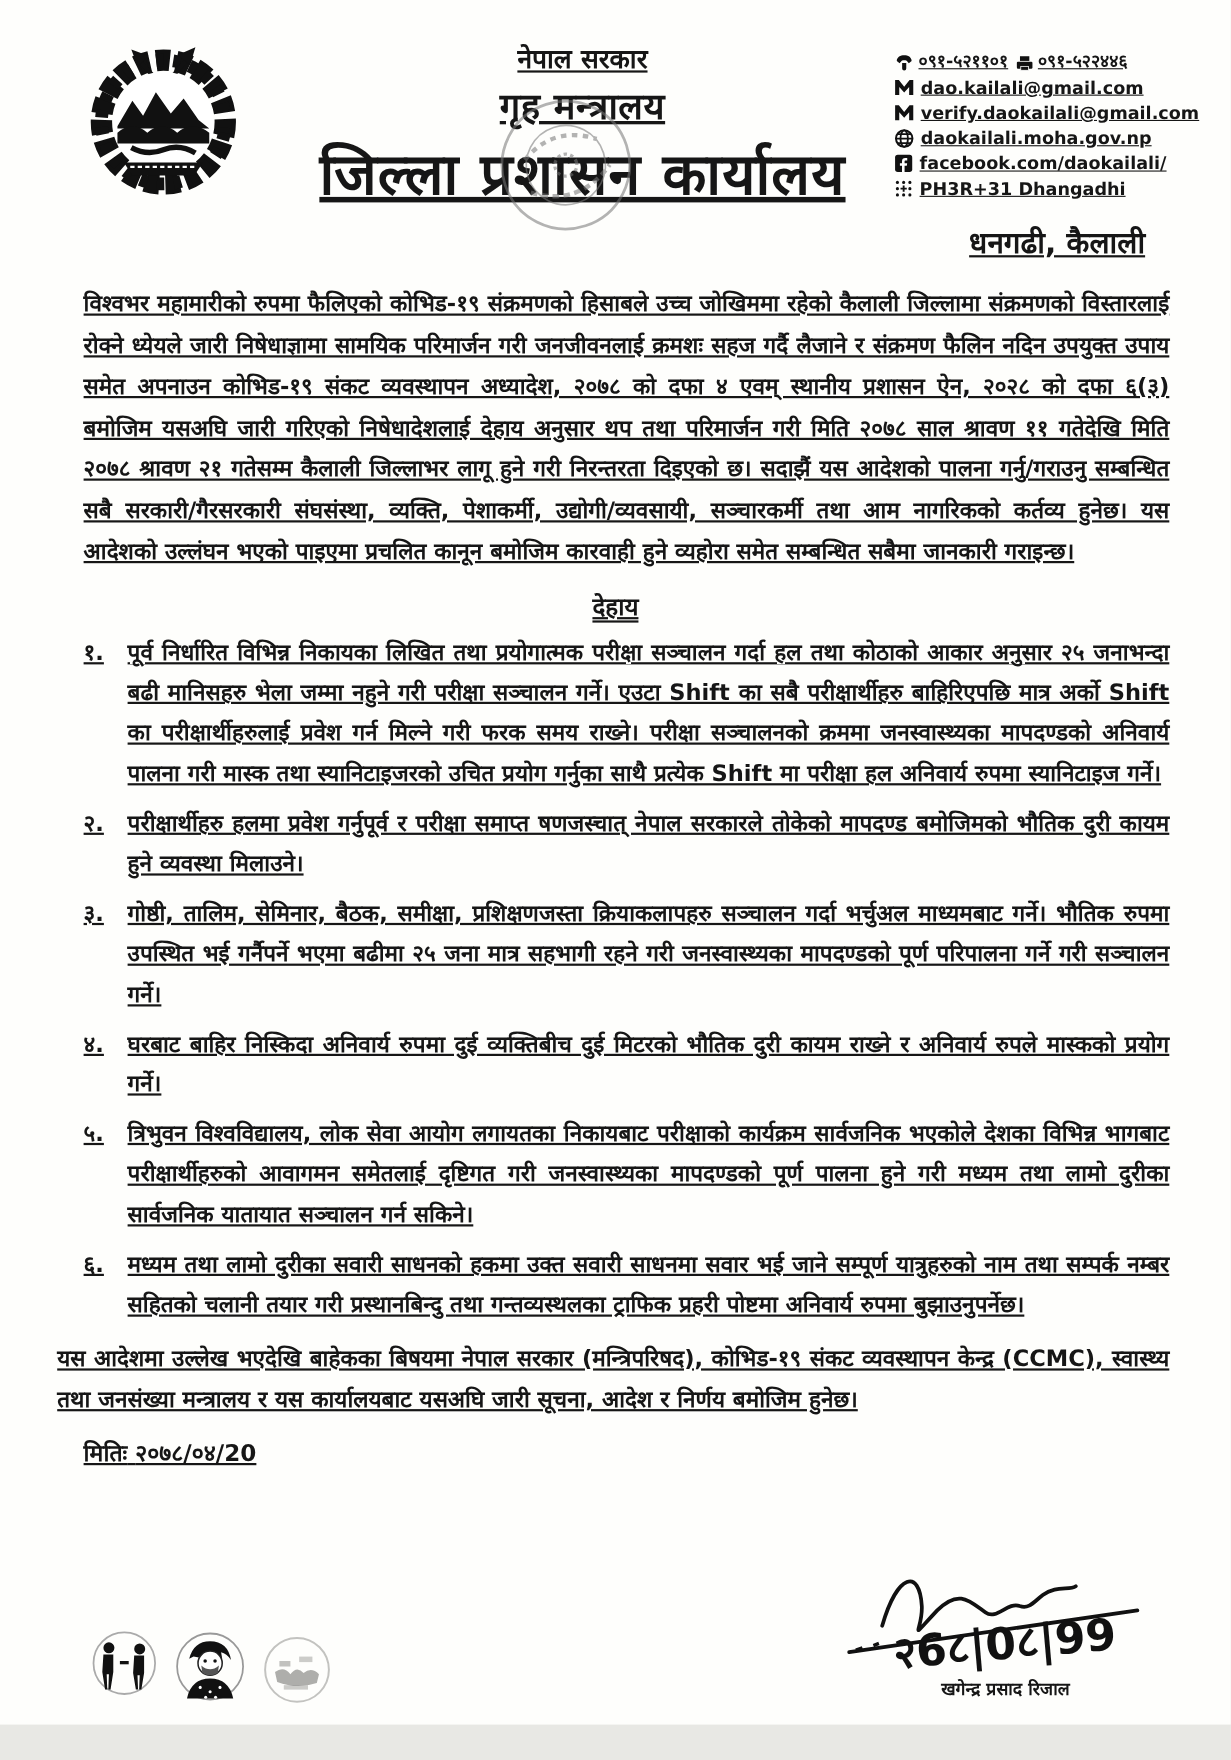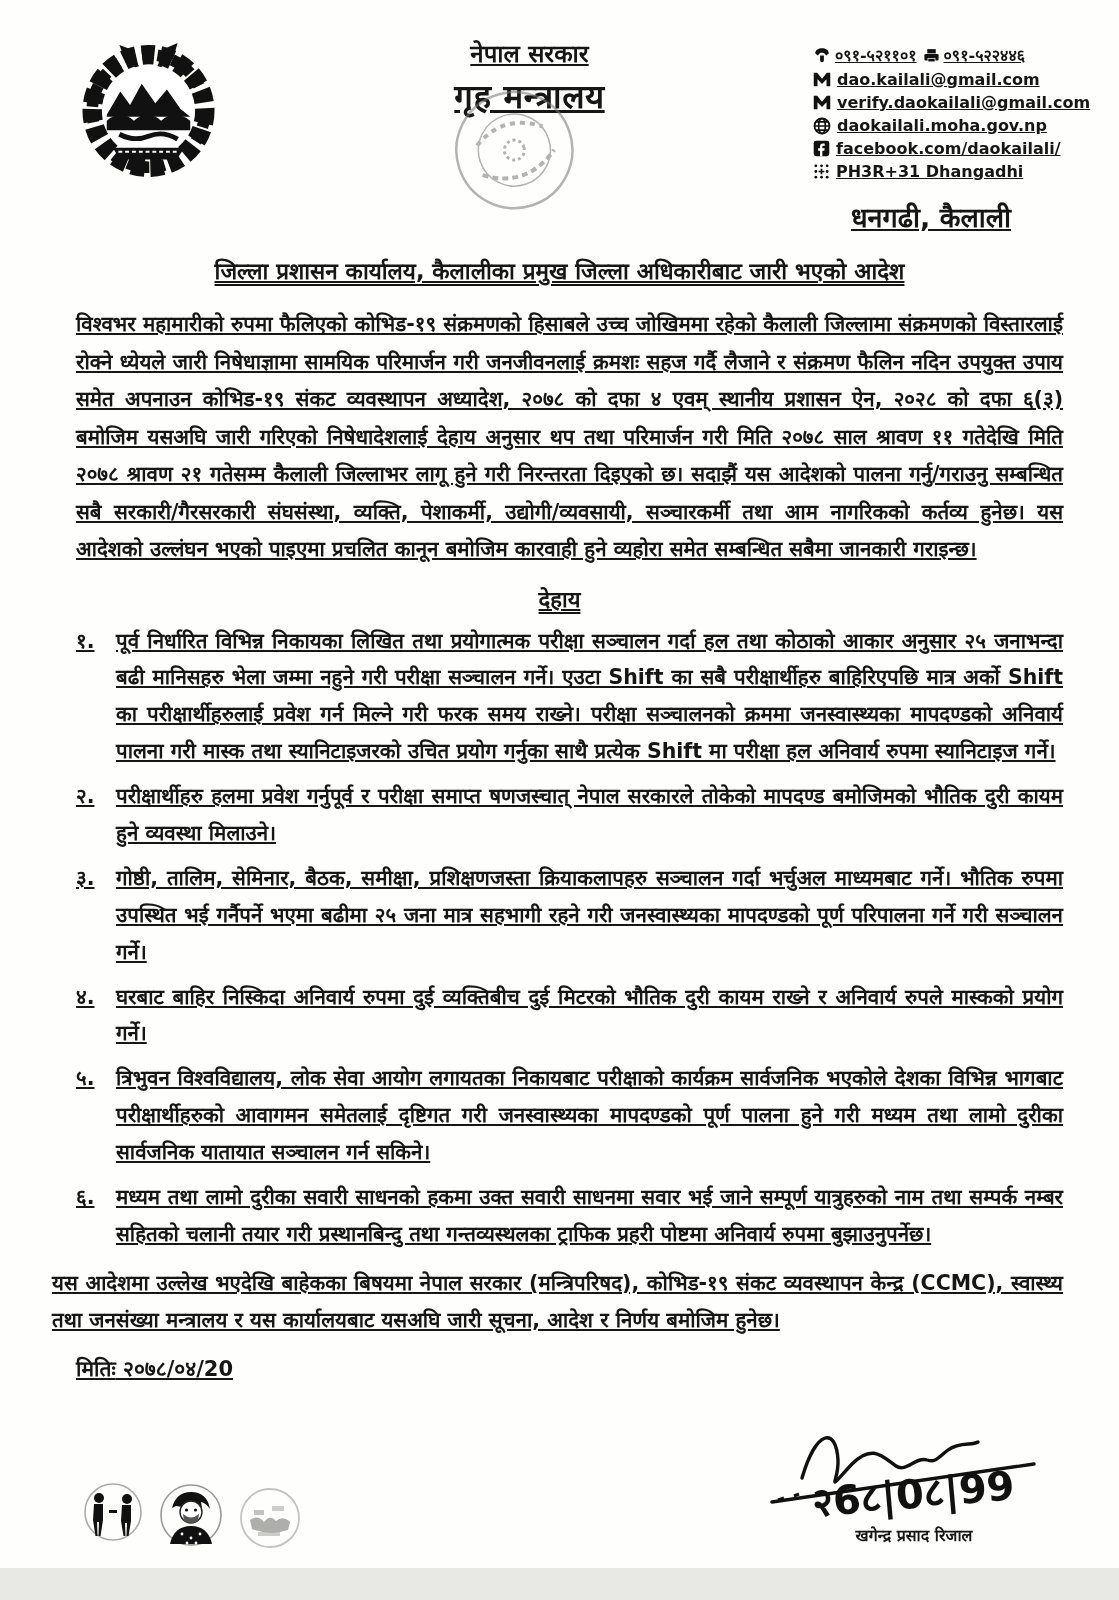--- a/index.html
+++ b/index.html
@@ -11,22 +11,22 @@
   .header{display:flex;align-items:flex-start;padding:34px 48px 0 66px;}
   .emblem-wrap{width:180px;flex:0 0 auto;}
   .header-center{flex:1;text-align:center;position:relative;padding-top:2px;}
   .gov-line{font-size:24px;font-weight:700;}
   .ministry-line{font-size:33px;font-weight:700;margin-top:4px;letter-spacing:.5px;}
   .office-line{font-size:52px;font-weight:700;margin-top:2px;letter-spacing:1px;white-space:nowrap;}
   .header-stamp{position:absolute;left:205px;top:52px;opacity:.55;transform:rotate(-18deg);pointer-events:none;}
   .header-right{width:258px;flex:0 0 auto;font-size:16px;font-weight:700;padding-top:10px;}
   .contact-row{display:flex;align-items:center;gap:6px;margin-bottom:4px;white-space:nowrap;}
   .contact-row svg{flex:0 0 auto;}
-  .contact-pair{display:flex;align-items:center;gap:4px;}
-  .location-line{text-align:right;padding-right:108px;font-size:27px;font-weight:700;margin-top:10px;}
+  .contact-pair{display:flex;align-items:flex-end;gap:4px;}
+  .location-line{text-align:right;padding-right:78px;font-size:27px;font-weight:700;margin-top:10px;}
   
   .doc-title{text-align:center;font-size:22.5px;font-weight:700;margin-top:20px;}
   .doc-title span{text-decoration:underline;text-underline-offset:5px;}
   .para{margin:20px 56px 0 76px;font-size:20.5px;line-height:1.83;font-weight:600;text-align:justify;}
   .list-heading{text-align:center;font-size:22px;font-weight:700;margin-top:14px;}
   .list-heading span{text-decoration:underline;text-underline-offset:5px;}
   .items{margin:10px 56px 0 76px;}
   .item{display:flex;gap:10px;margin-top:8px;font-size:20.5px;line-height:1.8;font-weight:600;}
   .item .num{flex:0 0 30px;}
   .item .txt{flex:1;text-align:justify;}
@@ -65,20 +65,21 @@
         <path d="M55 102 q15 8 30 2 q15 -6 30 3" fill="none" stroke="#111" stroke-width="5"></path>
 
         <path d="M48 116 l74 0 -8 12 -58 0 Z" fill="#111"></path>
         <path d="M54 120 h60" stroke="#fff" stroke-width="2" stroke-dasharray="4 3"></path>
       </svg>
     </div>
 
     <div class="header-center">
       <div class="gov-line">नेपाल सरकार</div>
       <div class="ministry-line">गृह मन्त्रालय</div>
+      <div class="office-line">जिल्ला प्रशासन कार्यालय</div>
 
       <div class="header-stamp">
         <svg width="128" height="128" viewBox="0 0 128 128">
           <circle cx="64" cy="64" r="58" fill="none" stroke="#777" stroke-width="2.5"></circle>
           <circle cx="64" cy="64" r="36" fill="none" stroke="#777" stroke-width="1.5"></circle>
           <path d="M26 78 q38 26 76 -2" fill="none" stroke="#777" stroke-width="4" stroke-dasharray="6 4"></path>
           <path d="M30 48 q34 -22 68 2" fill="none" stroke="#777" stroke-width="4" stroke-dasharray="5 5"></path>
           <circle cx="64" cy="64" r="10" fill="none" stroke="#777" stroke-width="3" stroke-dasharray="3 3"></circle>
         </svg>
       </div>
@@ -142,23 +143,20 @@
               <path d="M10.8 8 h2.4 v2.8 H16 v2.4 h-2.8 V16 h-2.4 v-2.8 H8 v-2.4 h2.8 Z"></path>
             </g>
           </svg>
         <span>PH3R+31 Dhangadhi</span>
       </div>
     </div>
   </div>
 
   <div class="location-line">धनगढी, कैलाली</div>
 
-  <div class="doc-title">
-    <span>जिल्ला प्रशासन कार्यालय, कैलालीका प्रमुख जिल्ला अधिकारीबाट जारी भएको आदेश</span>
-  </div>
 
   <div class="para">विश्वभर महामारीको रुपमा फैलिएको कोभिड-१९ संक्रमणको हिसाबले उच्च जोखिममा रहेको कैलाली जिल्लामा संक्रमणको विस्तारलाई रोक्ने ध्येयले जारी निषेधाज्ञामा सामयिक परिमार्जन गरी जनजीवनलाई क्रमशः सहज गर्दै लैजाने र संक्रमण फैलिन नदिन उपयुक्त उपाय समेत अपनाउन कोभिड-१९ संकट व्यवस्थापन अध्यादेश, २०७८ को दफा ४ एवम् स्थानीय प्रशासन ऐन, २०२८ को दफा ६(३) बमोजिम यसअघि जारी गरिएको निषेधादेशलाई देहाय अनुसार थप तथा परिमार्जन गरी मिति २०७८ साल श्रावण ११ गतेदेखि मिति २०७८ श्रावण २१ गतेसम्म कैलाली जिल्लाभर लागू हुने गरी निरन्तरता दिइएको छ।  सदाझैं यस आदेशको पालना गर्नु/गराउनु सम्बन्धित सबै सरकारी/गैरसरकारी संघसंस्था, व्यक्ति, पेशाकर्मी, उद्योगी/व्यवसायी, सञ्चारकर्मी तथा आम नागरिकको कर्तव्य हुनेछ। यस आदेशको उल्लंघन भएको पाइएमा प्रचलित कानून बमोजिम कारवाही हुने व्यहोरा समेत सम्बन्धित सबैमा जानकारी गराइन्छ।</div>
 
   <div class="list-heading"><span>देहाय</span></div>
 
   <div class="items">
     <div class="item">
       <span class="num">१.</span>
       <span class="txt">पूर्व निर्धारित विभिन्न निकायका लिखित तथा प्रयोगात्मक परीक्षा सञ्चालन गर्दा हल तथा कोठाको आकार अनुसार २५ जनाभन्दा बढी मानिसहरु भेला जम्मा नहुने गरी परीक्षा सञ्चालन गर्ने।  एउटा Shift का सबै परीक्षार्थीहरु बाहिरिएपछि मात्र अर्को Shift का परीक्षार्थीहरुलाई प्रवेश गर्न मिल्ने गरी फरक समय राख्ने। परीक्षा सञ्चालनको क्रममा जनस्वास्थ्यका मापदण्डको अनिवार्य पालना गरी मास्क तथा स्यानिटाइजरको उचित प्रयोग गर्नुका साथै प्रत्येक Shift मा परीक्षा हल अनिवार्य रुपमा स्यानिटाइज गर्ने।</span>
     </div>

